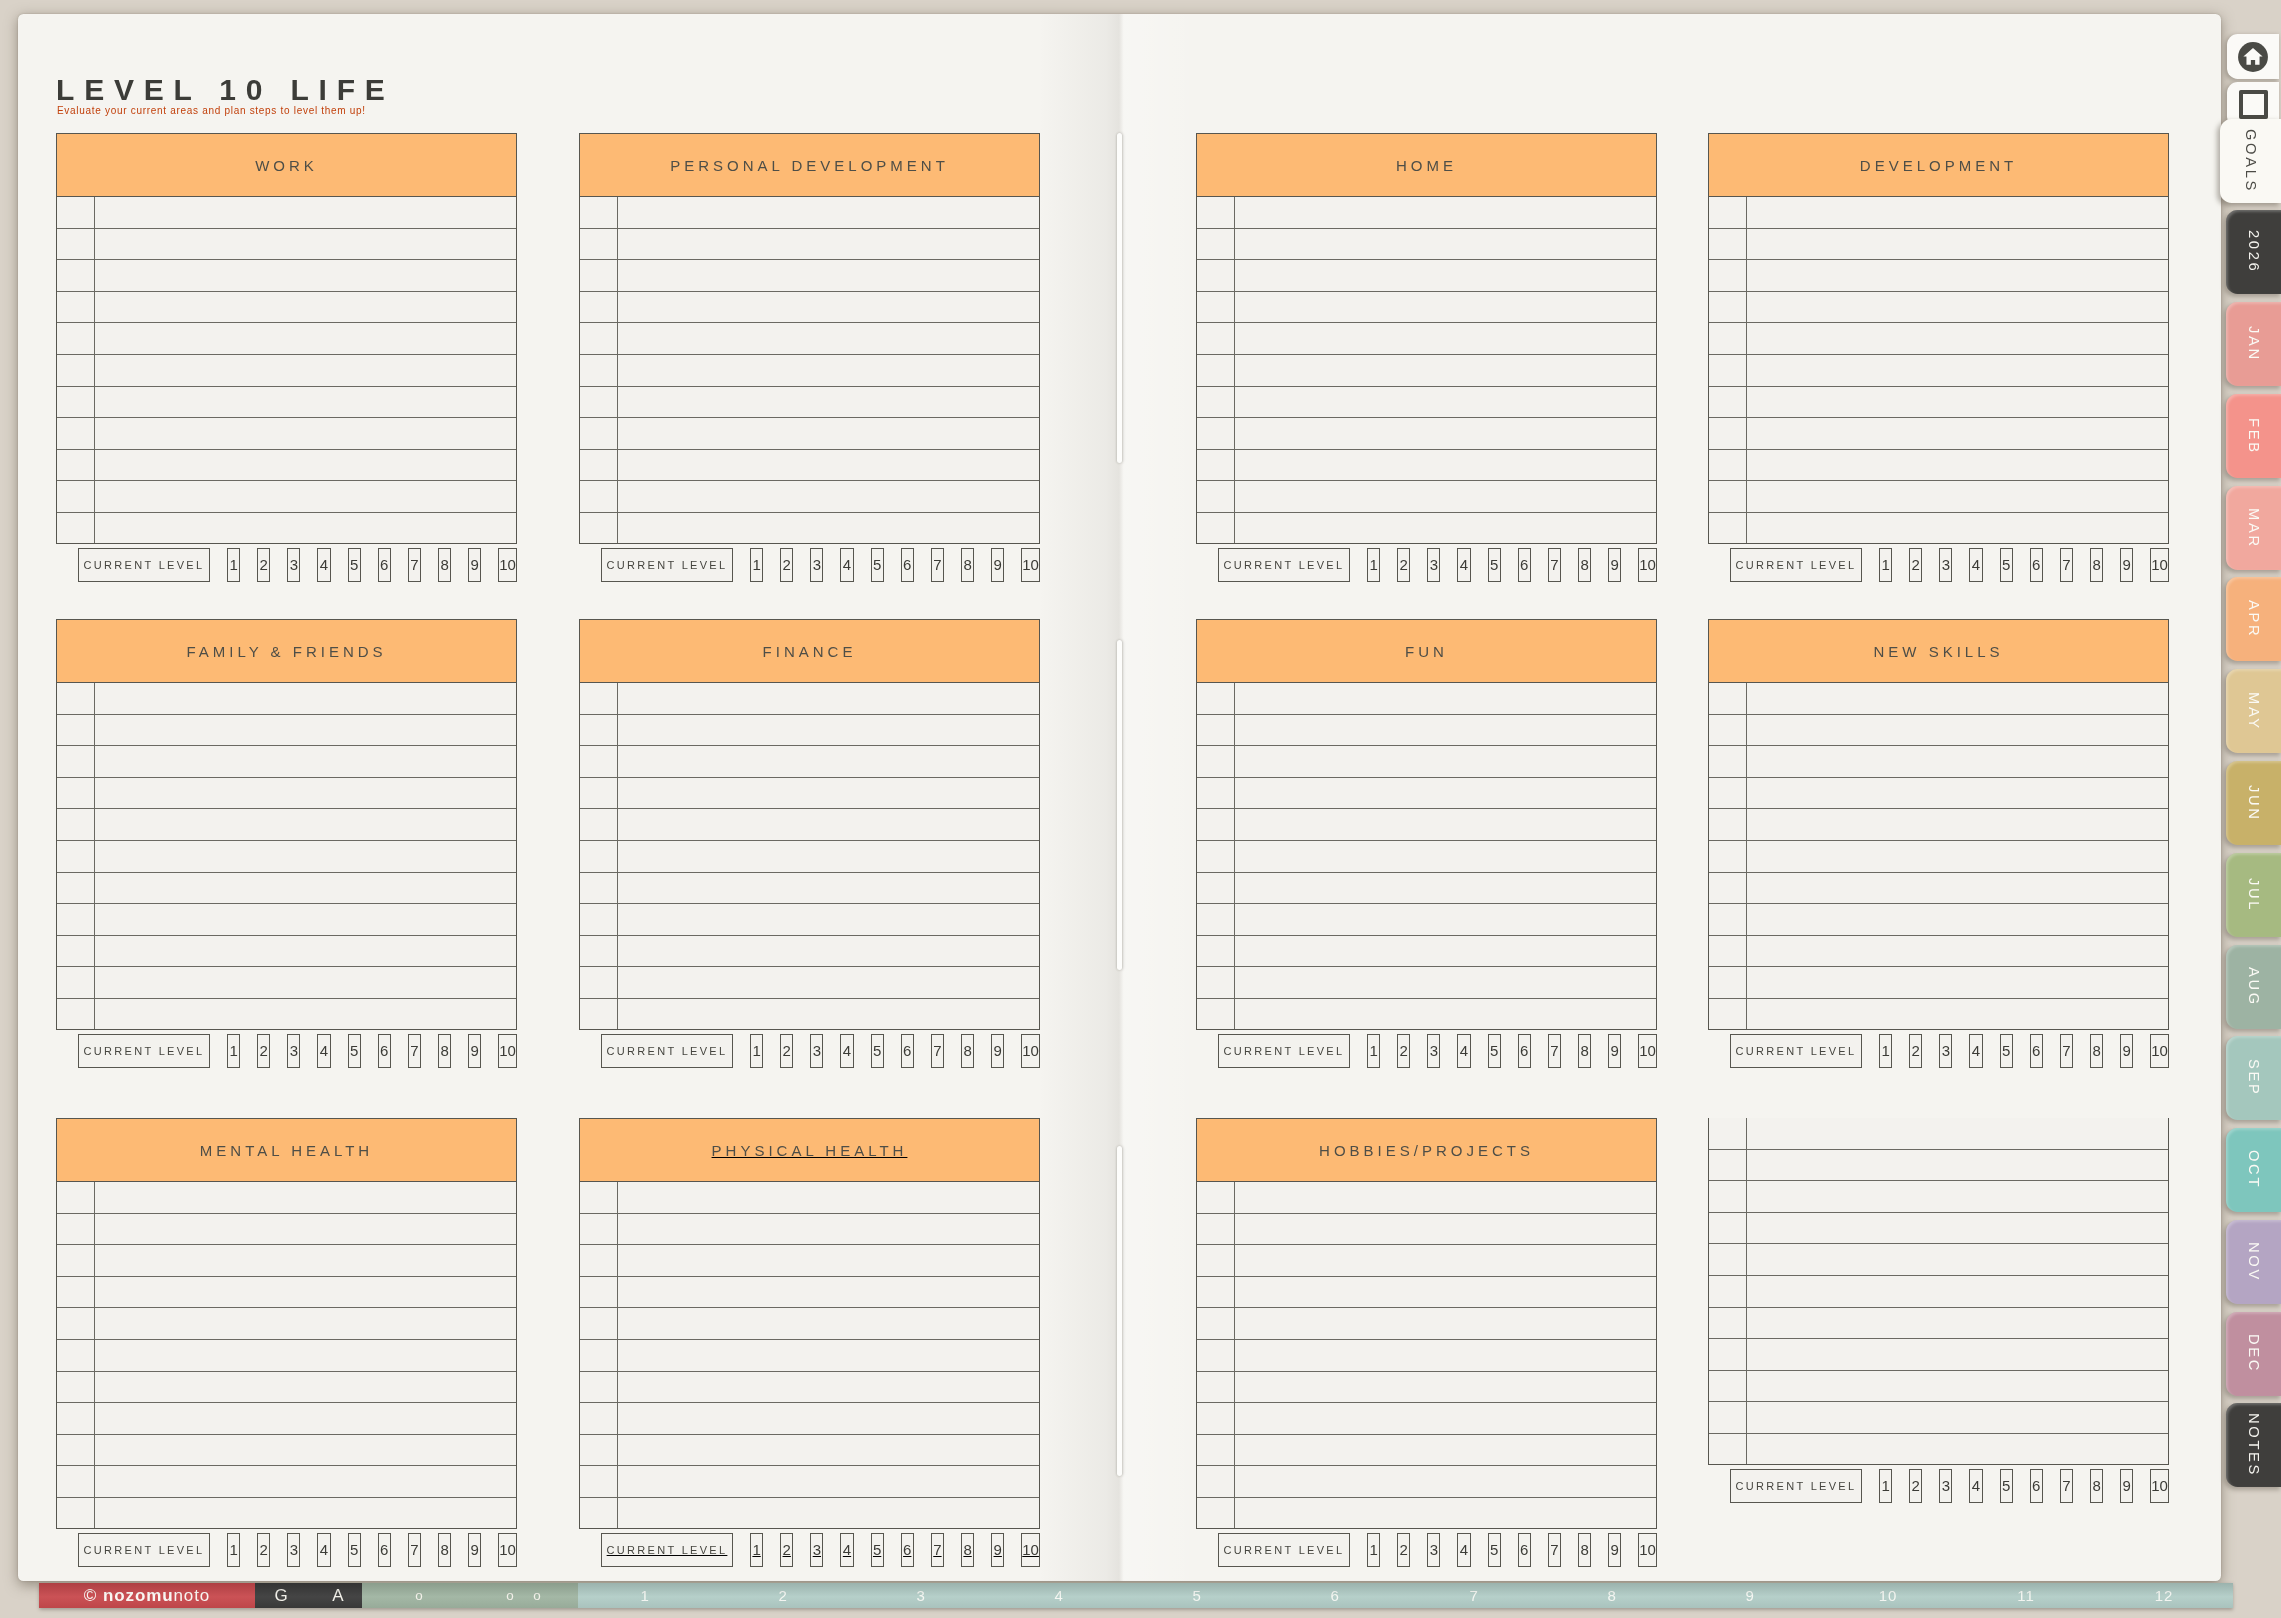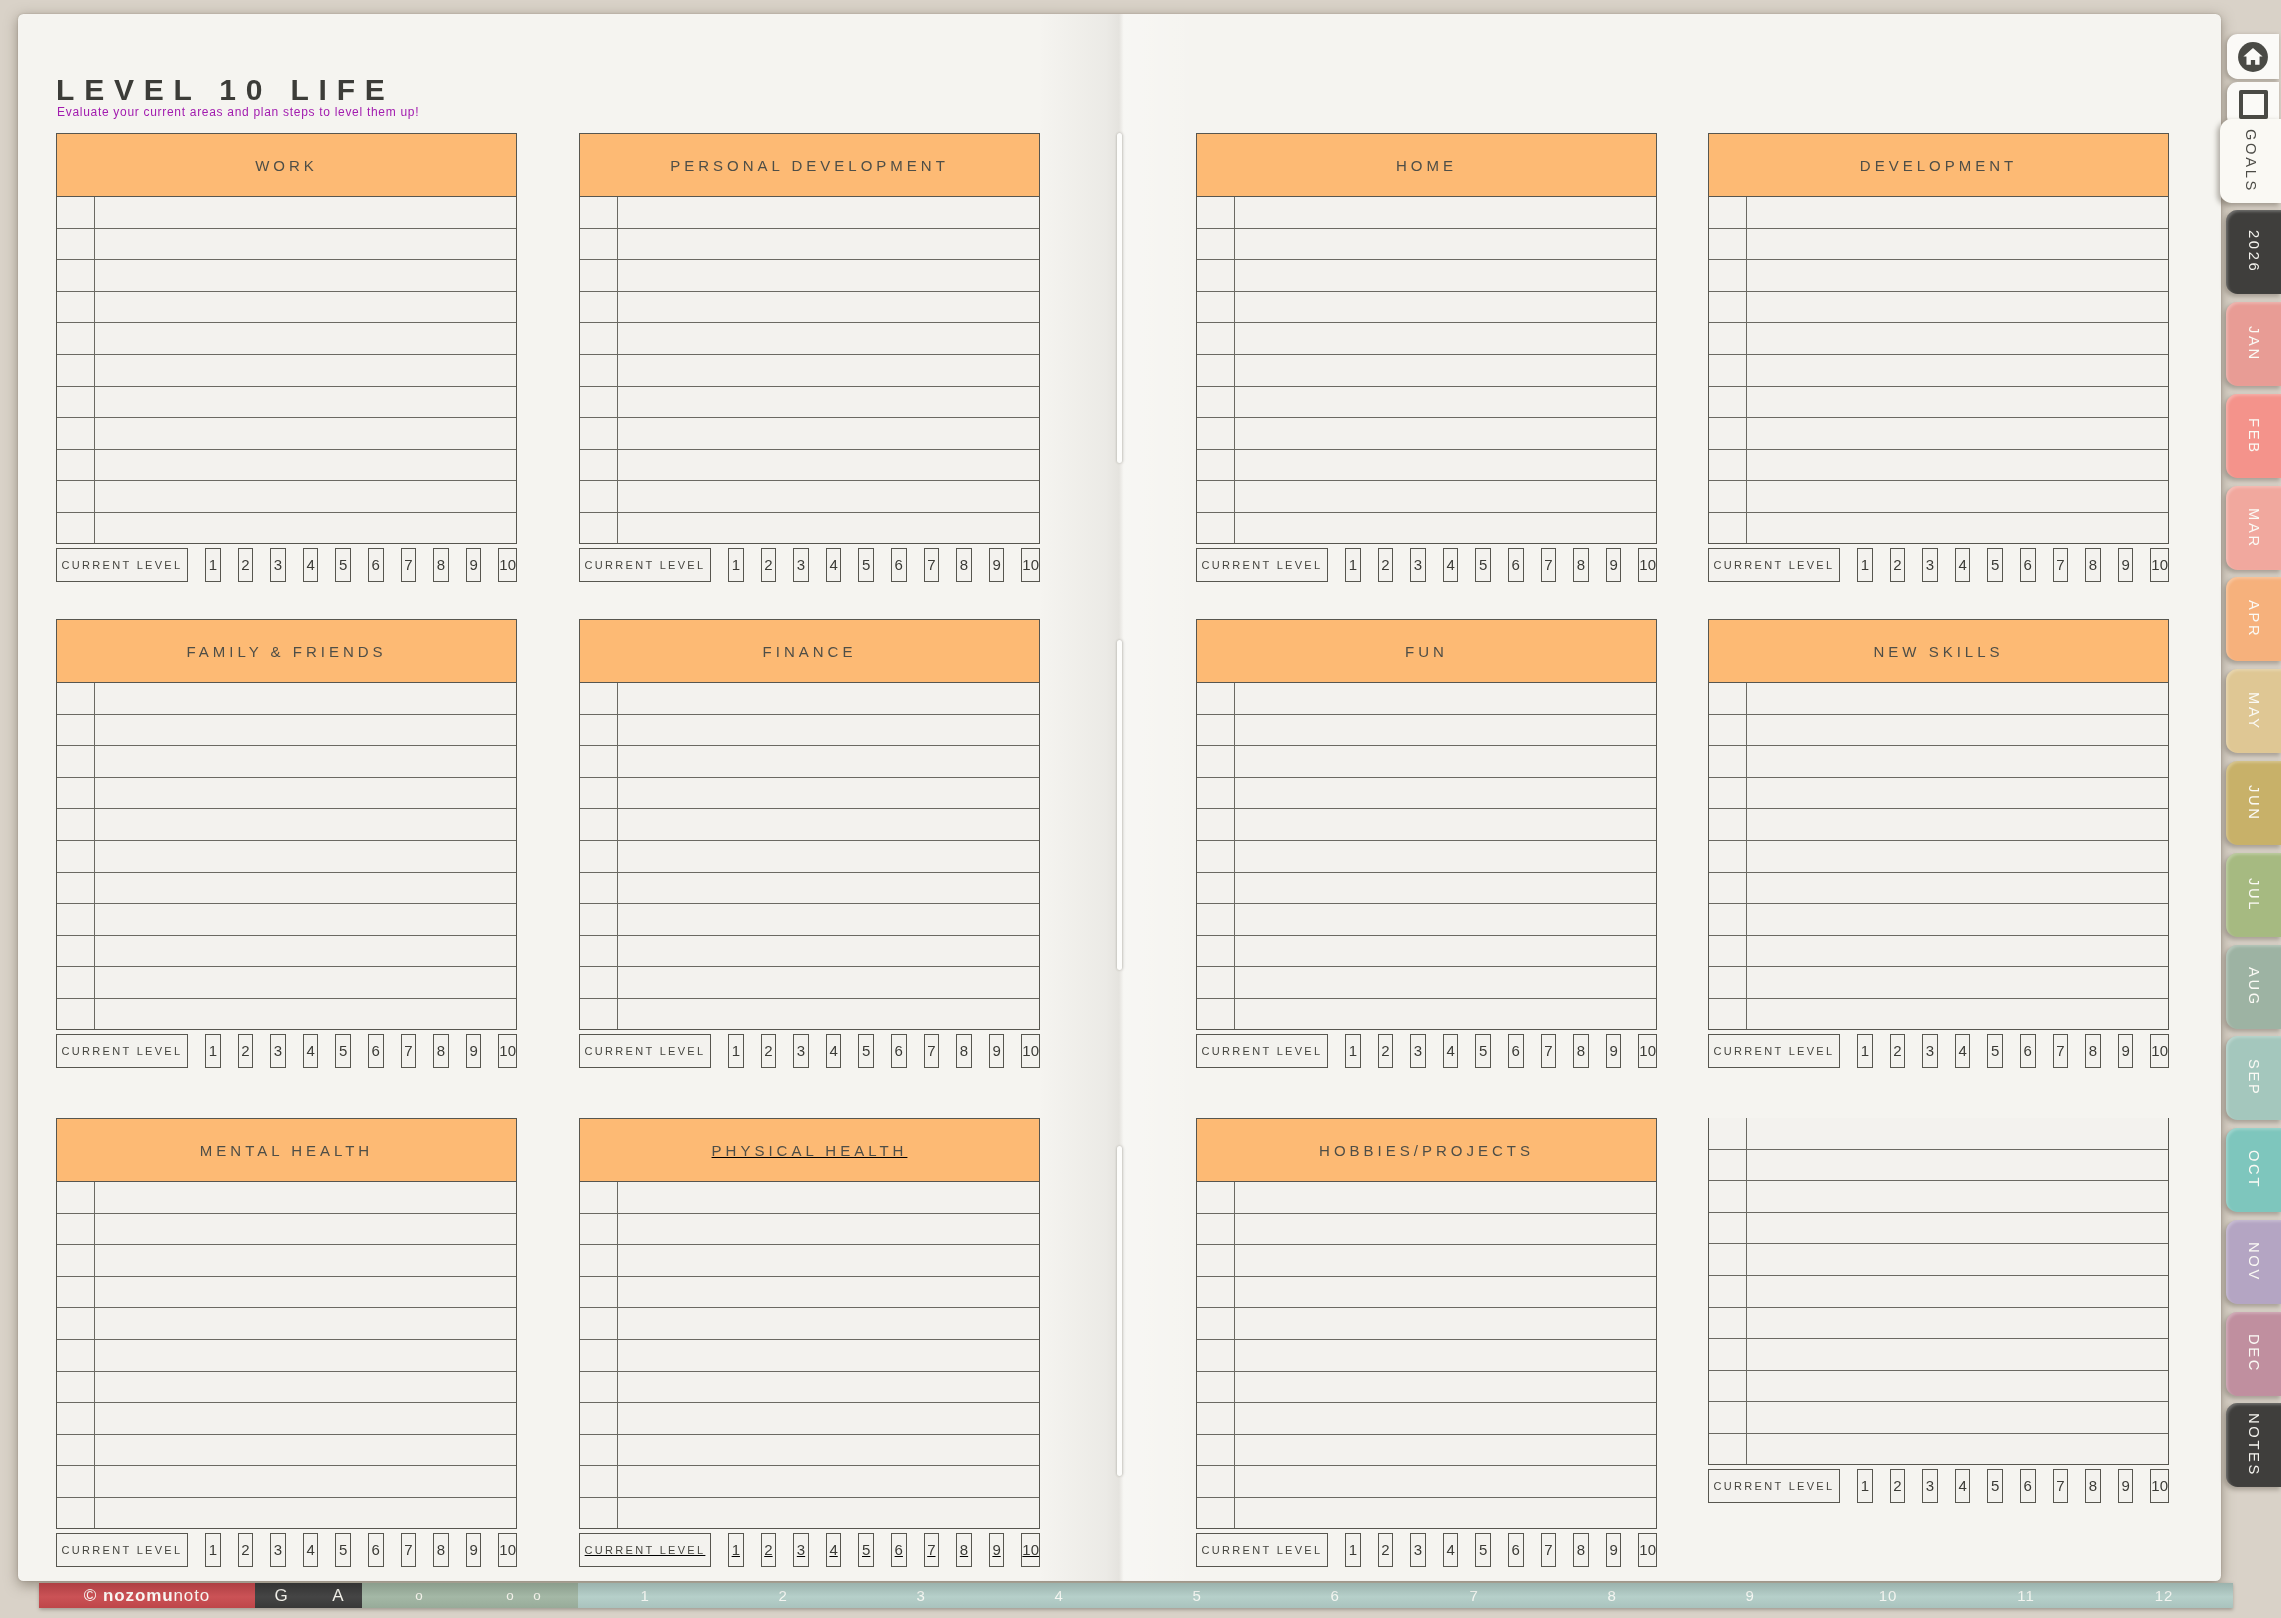--- a/index.html
+++ b/index.html
@@ -23,39 +23,39 @@
     position:absolute;left:1099px;width:5.3px;border-radius:2.7px;background:#fdfdfb;
     box-shadow:0.9px 0 2.7px rgba(90,85,75,.30), -0.9px 0 1.8px rgba(90,85,75,.15);
   }
   
   .page-title{
     position:absolute;left:38px;top:39px;
     font-size:30px;font-weight:600;letter-spacing:9.8px;color:#3c3c38;white-space:nowrap;
   }
   .page-subtitle{
     position:absolute;left:39px;top:91px;
-    font-size:12px;font-weight:400;letter-spacing:0.7px;color:#a21caf;white-space:nowrap;
+    font-size:10px;font-weight:400;letter-spacing:0.7px;color:#c2410c;white-space:nowrap;
   }
   
   .box{position:absolute;width:461px;height:448px;box-sizing:border-box;}
   .box-header{
     box-sizing:border-box;height:64px;background:#fdba74;
     border:1.3px solid #57564f;
     display:flex;align-items:center;justify-content:center;
     font-size:15px;letter-spacing:4px;color:#4e4e47;white-space:nowrap;
   }
   .box-body{
     box-sizing:border-box;height:347px;background:#f3f2ee;position:relative;
     border:1.3px solid #57564f;border-top:none;
     display:flex;flex-direction:column;
   }
   .box-body .row{flex:1;border-bottom:0.9px solid #6a6962;}
   .box-body .row:last-child{border-bottom:none;}
   .mini-col{position:absolute;top:0;bottom:0;left:37px;width:0;border-left:0.9px solid #6a6962;}
-  .cl-row{margin-top:3.6px;height:34px;display:flex;gap:17px;}
+  .cl-row{margin-top:3.6px;height:34px;display:flex;gap:17px;margin-left:22px;}
   .cl-label{
     box-sizing:border-box;width:132px;border:1.3px solid #57564f;background:#f3f2ee;
     display:flex;align-items:center;justify-content:center;
     font-size:11px;letter-spacing:2.3px;color:#45453f;white-space:nowrap;
   }
   .cl-cell{
     box-sizing:border-box;flex:1;border:1.3px solid #57564f;background:#f3f2ee;
     display:flex;align-items:center;justify-content:center;
     font-size:15px;color:#3b3b36;cursor:pointer;
   }

